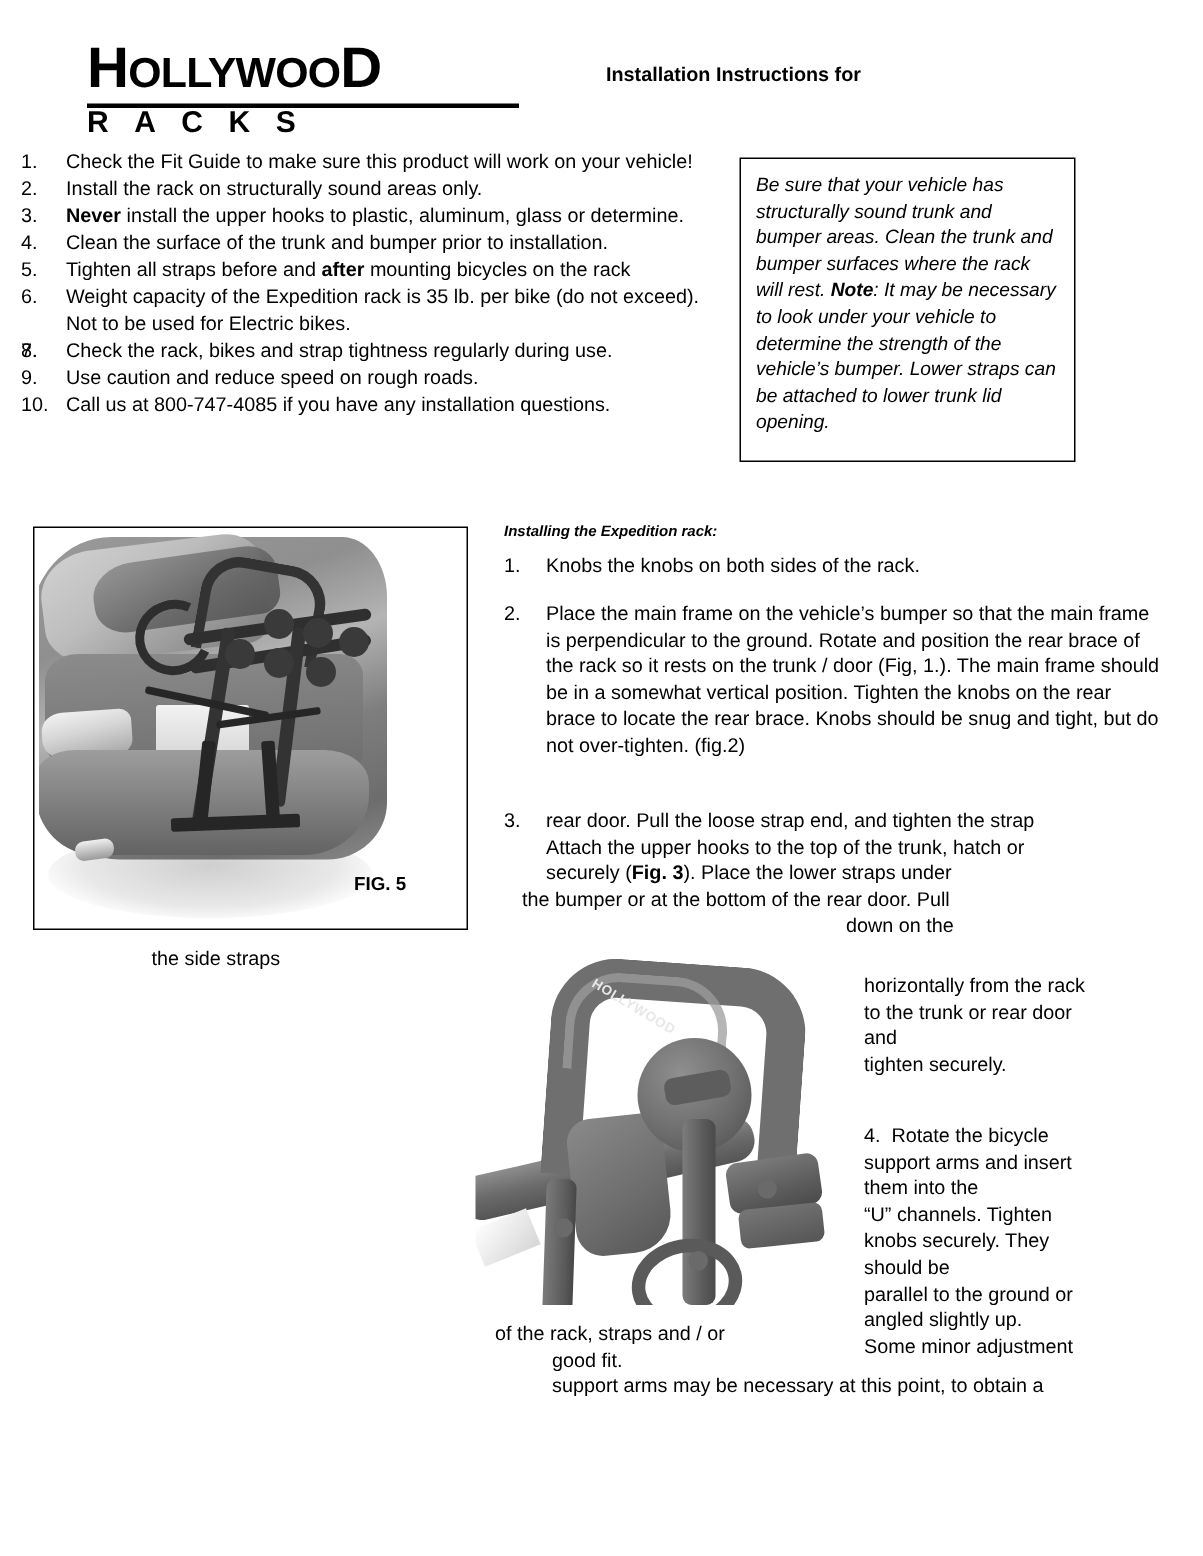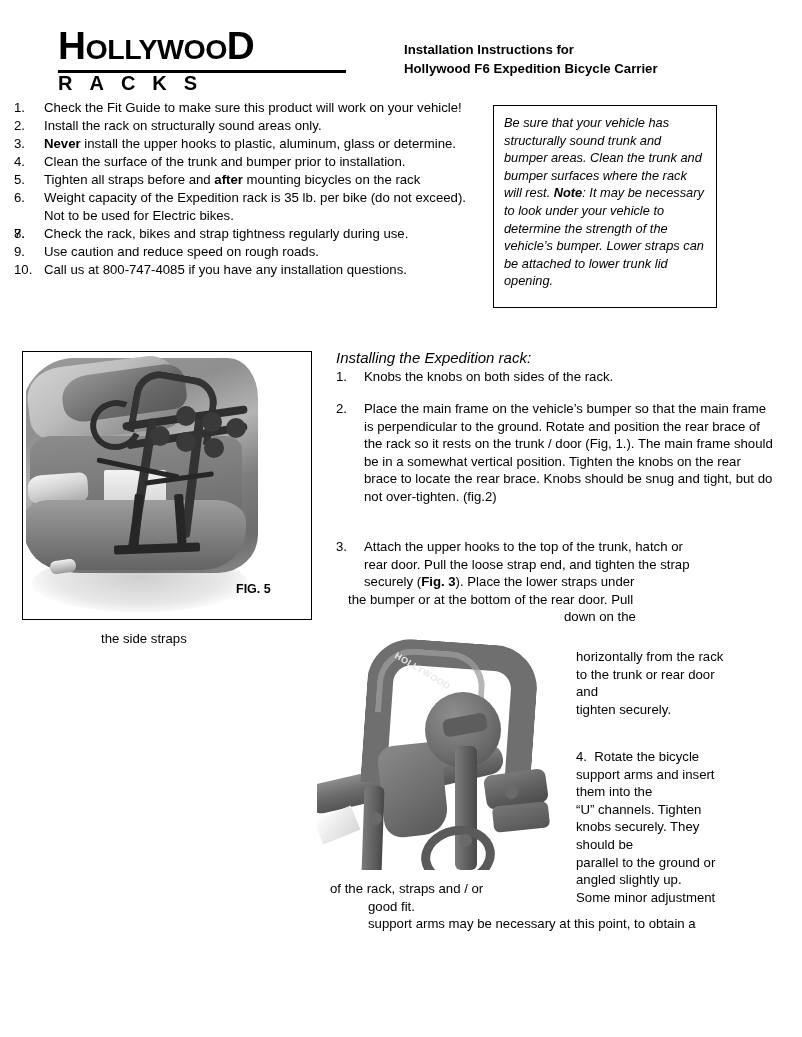--- a/index.html
+++ b/index.html
@@ -216,22 +216,22 @@
     border-radius: 50%;
   }
   .rack-strap {
     position: absolute; background: #262626; height: 5px; border-radius: 2px;
   }
 
   
   #install-head {
     position: absolute;
     left: 336px; top: 349px;
-    font-size: 15px;
-    font-weight: normal;
+    font-size: 10px;
+    font-weight: bold;
     font-style: italic;
   }
   .rstep {
     position: absolute;
     font-size: 13.2px;
     line-height: 17.6px;
   }
   #rstep1 { left: 336px; top: 368px; width: 410px; padding-left: 28px; }
   #rstep2 { left: 336px; top: 400px; width: 410px; padding-left: 28px; }
   #rstep3 { left: 336px; top: 538px; width: 412px; padding-left: 28px; }
@@ -363,21 +363,20 @@
   <div id="logo">
     <div id="logo-wordmark">
       <span class="cap">H</span><span class="small">OLLYWOO</span><span class="cap">D</span>
     </div>
     <div id="logo-rule"></div>
     <div id="logo-sub">RACKS</div>
   </div>
 
   <div id="header-title">
     <div>Installation Instructions for</div>
-    <div>Hollywood F6 Expedition Bicycle Carrier</div>
   </div>
 </div>
 
 <div id="warnings">
 
   <div class="warn-item">
     <span class="warn-num">1.</span>
     <span>Check the Fit Guide to make sure this product will work on your vehicle!</span>
   </div>
 
@@ -472,22 +471,22 @@
   <span>Knobs the knobs on both sides of the rack.</span>
 </div>
 
 <div id="rstep2" class="rstep">
   <span class="rnum">2.</span>
   <span>Place the main frame on the vehicle’s bumper so that the main frame is perpendicular to the ground. Rotate and position the rear brace of the rack so it rests on the trunk / door (Fig, 1.). The main frame should be in a somewhat vertical position. Tighten the knobs on the rear brace to locate the rear brace.  Knobs should be snug and tight, but do not over-tighten. (fig.2)</span>
 </div>
 
 <div id="rstep3" class="rstep">
   <span class="rnum">3.</span>
+  <div>rear door. Pull the loose strap end, and tighten the strap</div>
   <div>Attach the upper hooks to the top of the trunk, hatch or</div>
-  <div>rear door. Pull the loose strap end, and tighten the strap</div>
   <div><span>securely (</span><b>Fig. 3</b><span>). Place the lower straps under</span></div>
   <div class="ind-0">the bumper or at the bottom of the rear door. Pull</div>
   <div class="ind-r1">down on the</div>
 </div>
 
 <div id="rstep3b">
   <div>horizontally from the rack</div>
   <div>to the trunk or rear door</div>
   <div>and</div>
   <div>tighten securely.</div>

